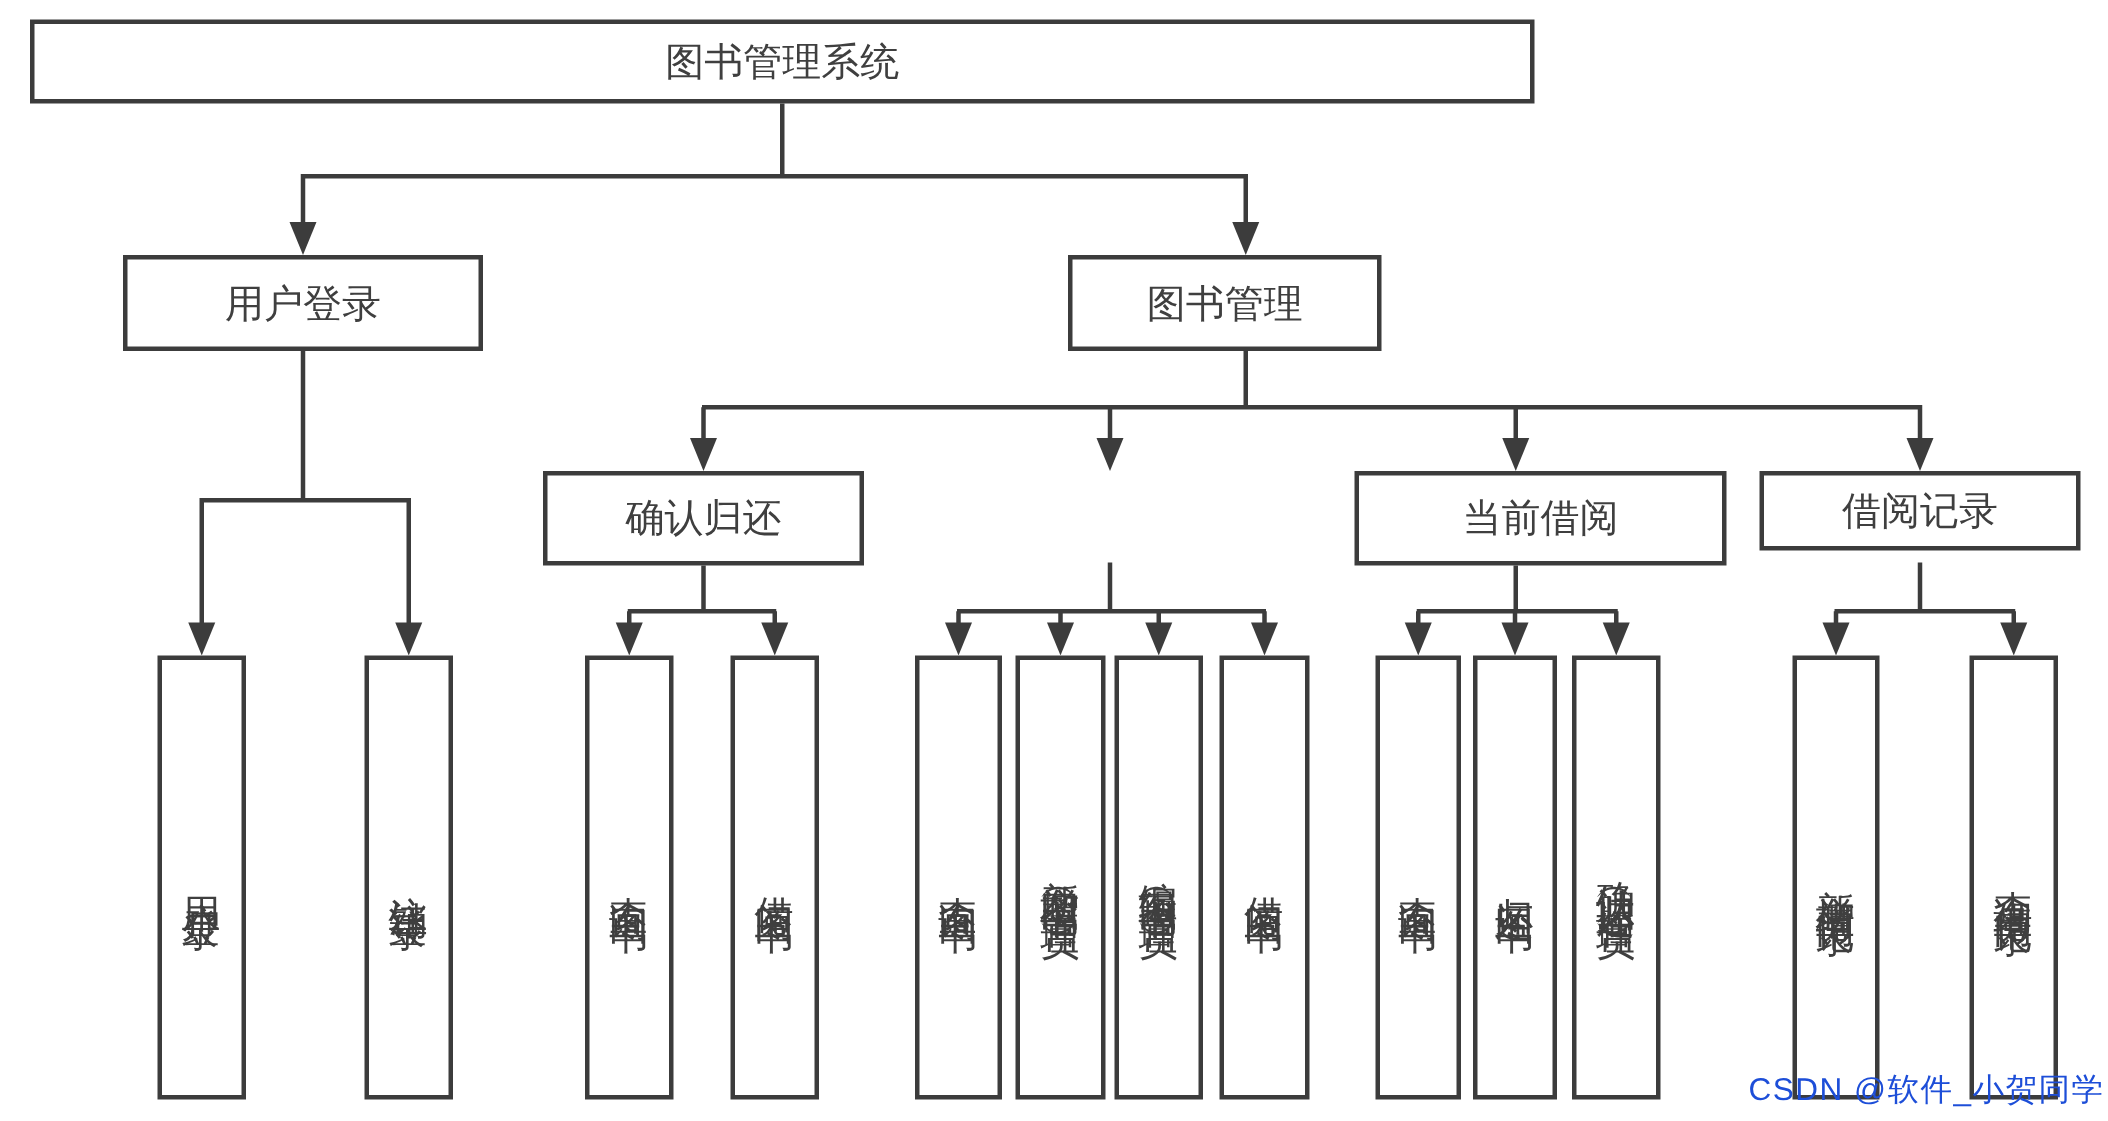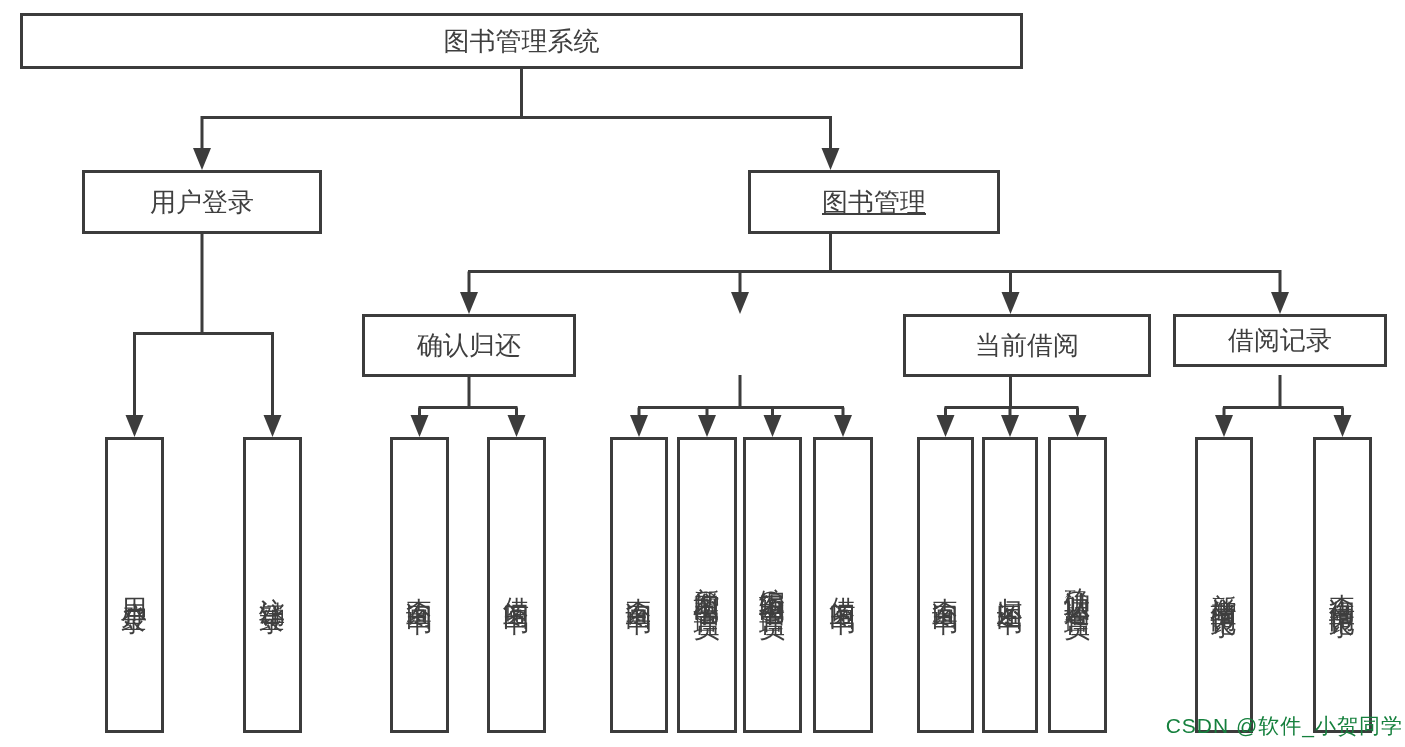--- a/index.html
+++ b/index.html
@@ -45,21 +45,21 @@
     font-size: 26px;
     letter-spacing: 4px;
     line-height: 1.0;
   }
   .watermark {
     position: absolute;
     top: 712px;
     right: 2px;
     z-index: 3;
     font-size: 21px;
-    color: #15803d;
+    color: #1d4ed8;
     letter-spacing: 1px;
     white-space: nowrap;
   }
 </style>
 </head>
 <body>
 
 <div class="canvas">
 
   <svg class="edges" viewBox="0 0 1405 747" xmlns="http://www.w3.org/2000/svg">
@@ -108,21 +108,21 @@
     <g>
       <path d="M1280 375 V407.5 M1223 407.5 H1343.5 M1224 407.5 V417 M1342.5 407.5 V417"></path>
       <polygon points="1215,415 1233,415 1224,437"></polygon>
       <polygon points="1333.5,415 1351.5,415 1342.5,437"></polygon>
     </g>
   </svg>
 
   <div class="node" style="left:20px; top:13px; width:1003px; height:56px;">图书管理系统</div>
 
   <div class="node" style="left:82px; top:170px; width:240px; height:64px;">用户登录</div>
-  <div class="node" style="left:748px; top:170px; width:252px; height:64px;text-decoration:underline;">图书管理</div>
+  <div class="node" style="left:712px; top:170px; width:209px; height:64px;">图书管理</div>
 
   <div class="node" style="left:362px; top:314px; width:214px; height:63px;">确认归还</div>
   <div class="node" style="left:903px; top:314px; width:248px; height:63px;">当前借阅</div>
   <div class="node" style="left:1173px; top:314px; width:214px; height:53px;">借阅记录</div>
 
   <div class="node leaf" style="left:105px; top:437px; width:59px; height:296px;">
     <span>用户登录</span>
   </div>
   <div class="node leaf" style="left:243px; top:437px; width:59px; height:296px;">
     <span>注销登录</span>

